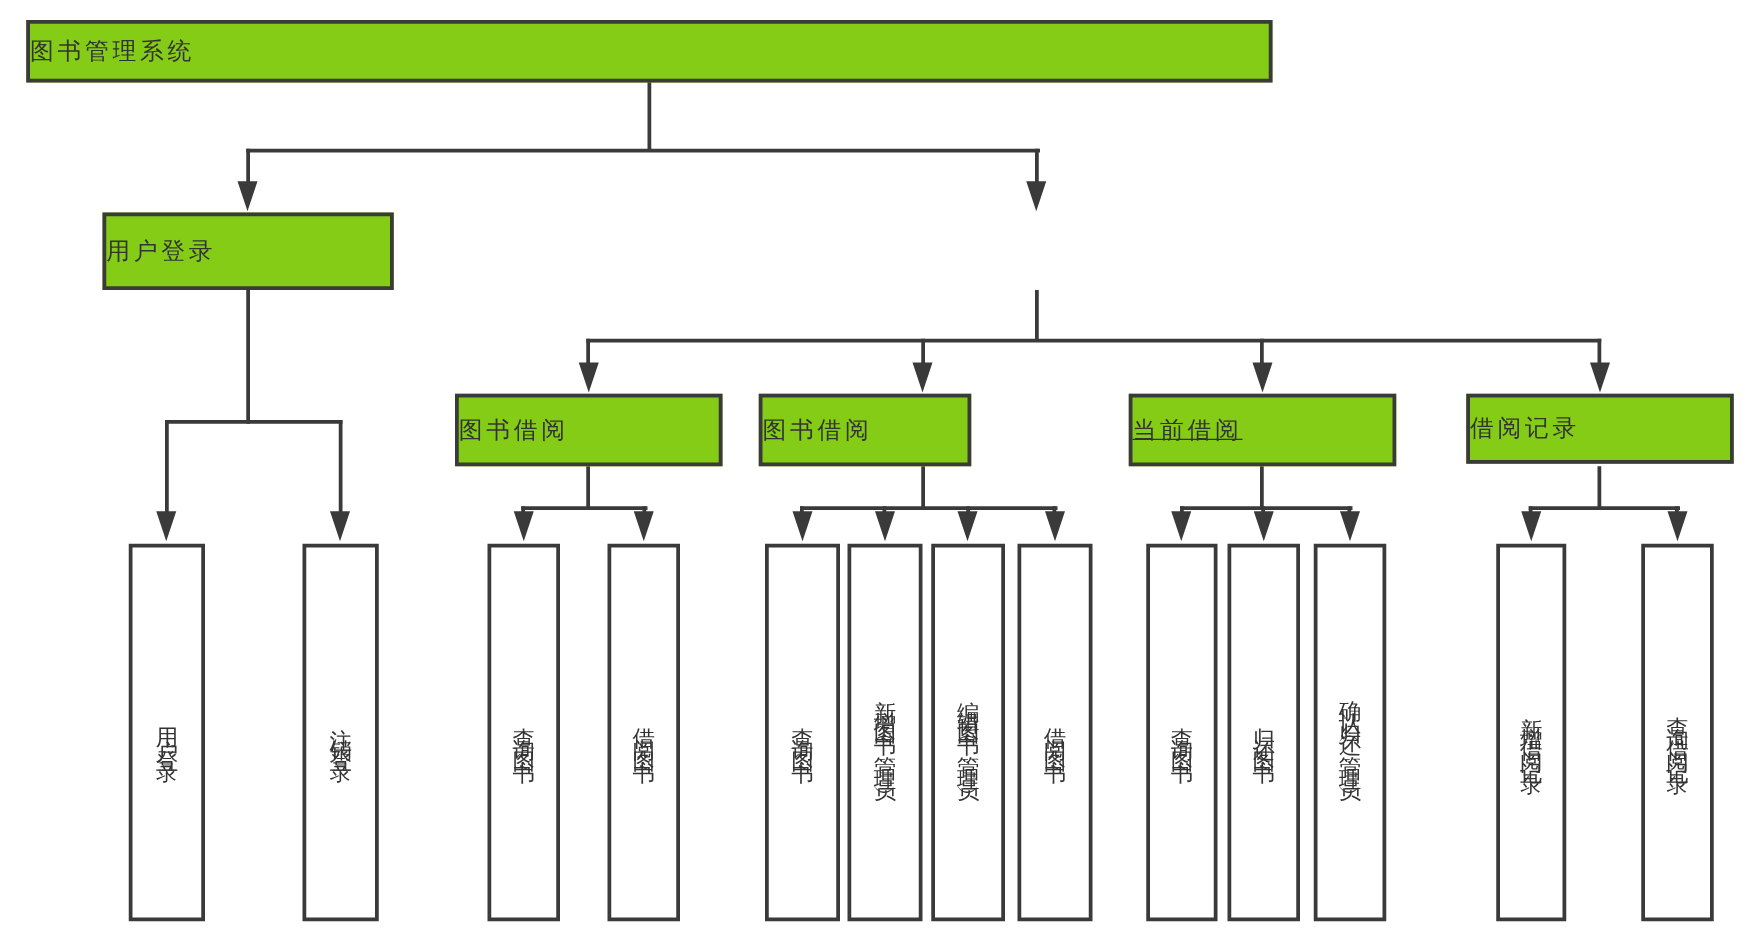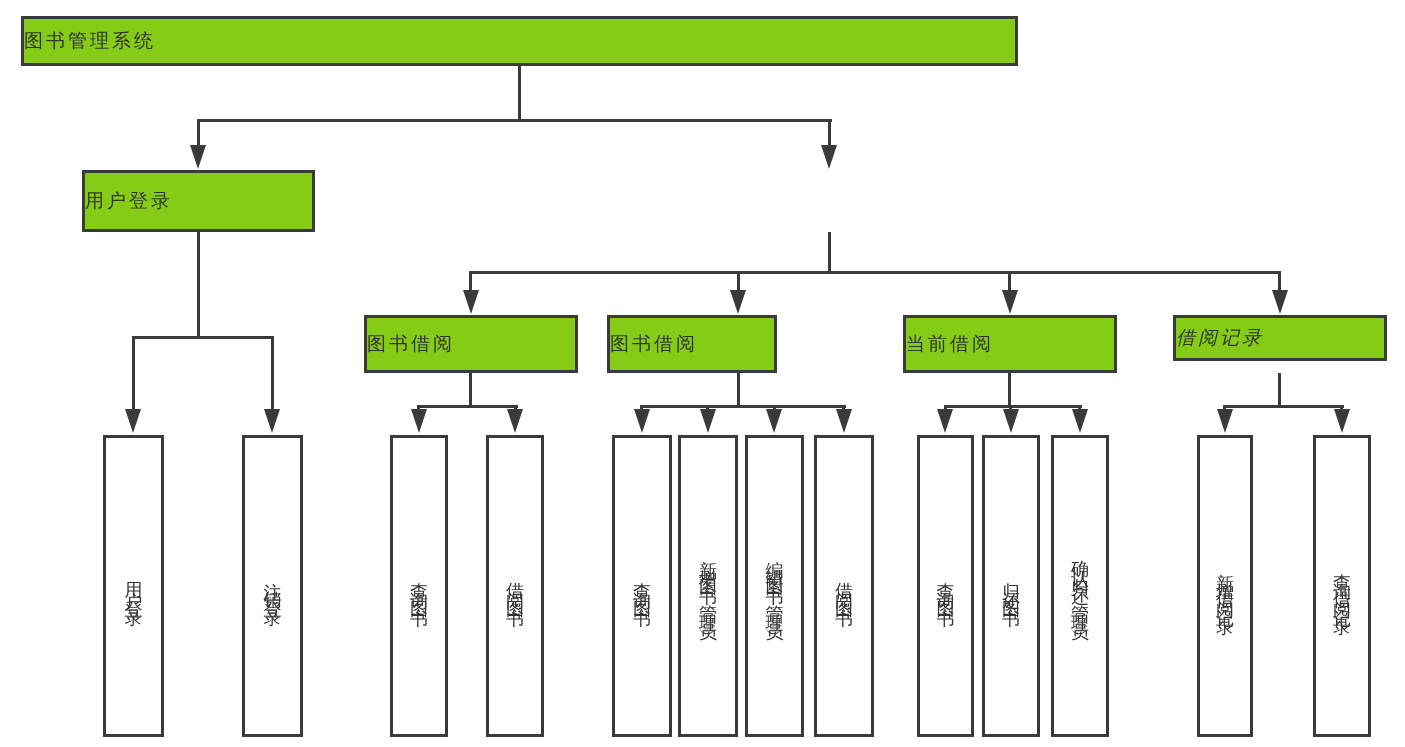--- a/index.html
+++ b/index.html
@@ -63,25 +63,25 @@
 
 
   <div class="hbox" style="left:364px;top:315px;width:214px;height:58px;">
     <span>图书借阅</span>
   </div>
 
   <div class="hbox" style="left:607px;top:315px;width:170px;height:58px;">
     <span>图书借阅</span>
   </div>
 
-  <div class="hbox" style="left:903px;top:315px;width:214px;height:58px;">
+  <div class="hbox" style="left:903px;top:315px;width:214px;height:58px;text-decoration:underline;">
     <span>当前借阅</span>
   </div>
 
-  <div class="hbox" style="left:1173px;top:315px;width:214px;height:46px;font-style:italic;">
+  <div class="hbox" style="left:1173px;top:315px;width:214px;height:56px;">
     <span>借阅记录</span>
   </div>
 
   <div class="vbox" style="left:103px;width:61px;">
     <span class="vtext">用户登录</span>
   </div>
   <div class="vbox" style="left:242px;width:61px;">
     <span class="vtext">注销登录</span>
   </div>
 

